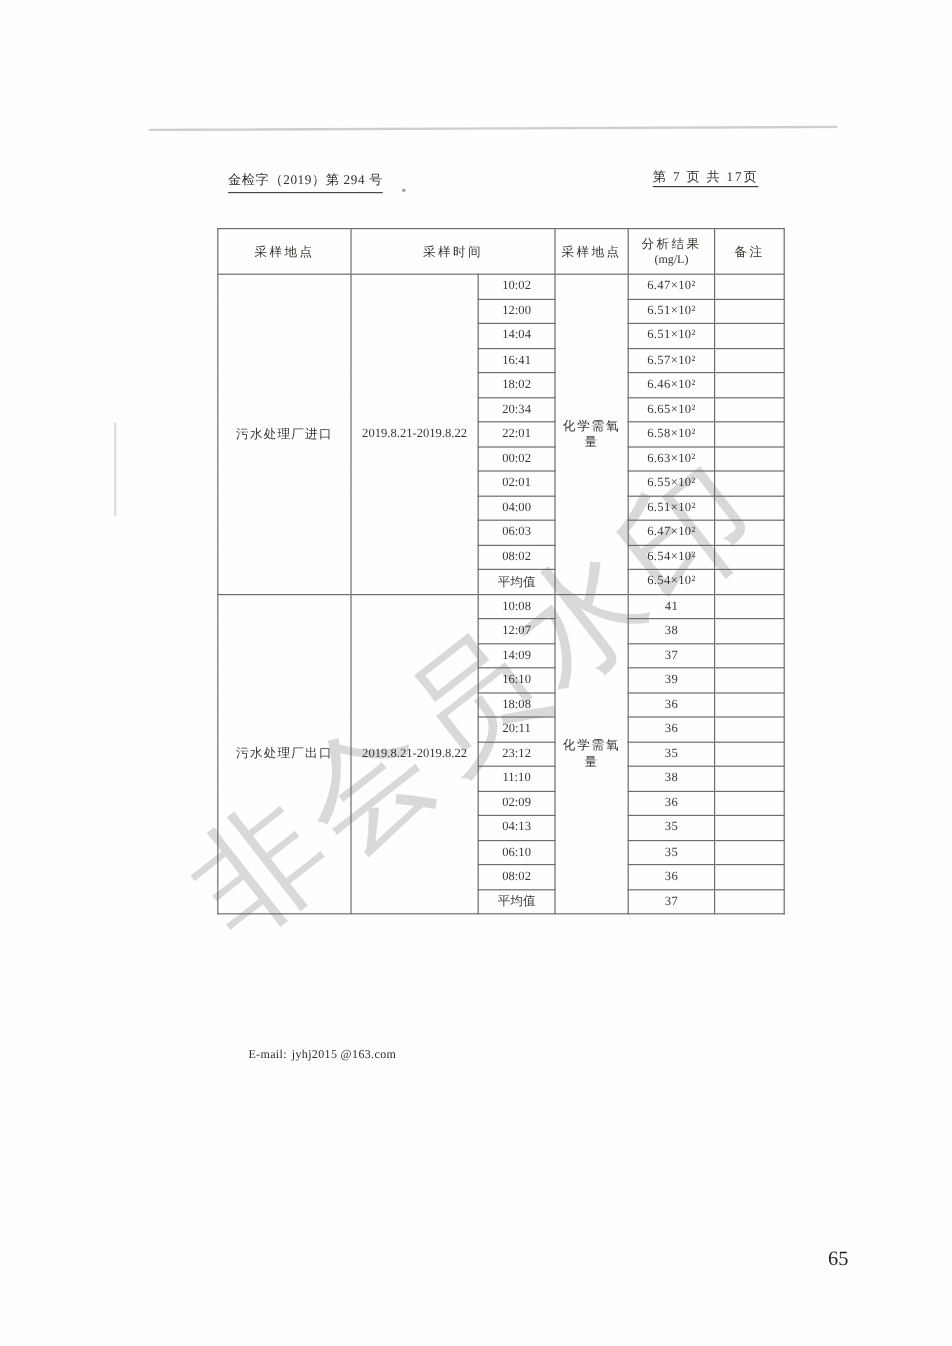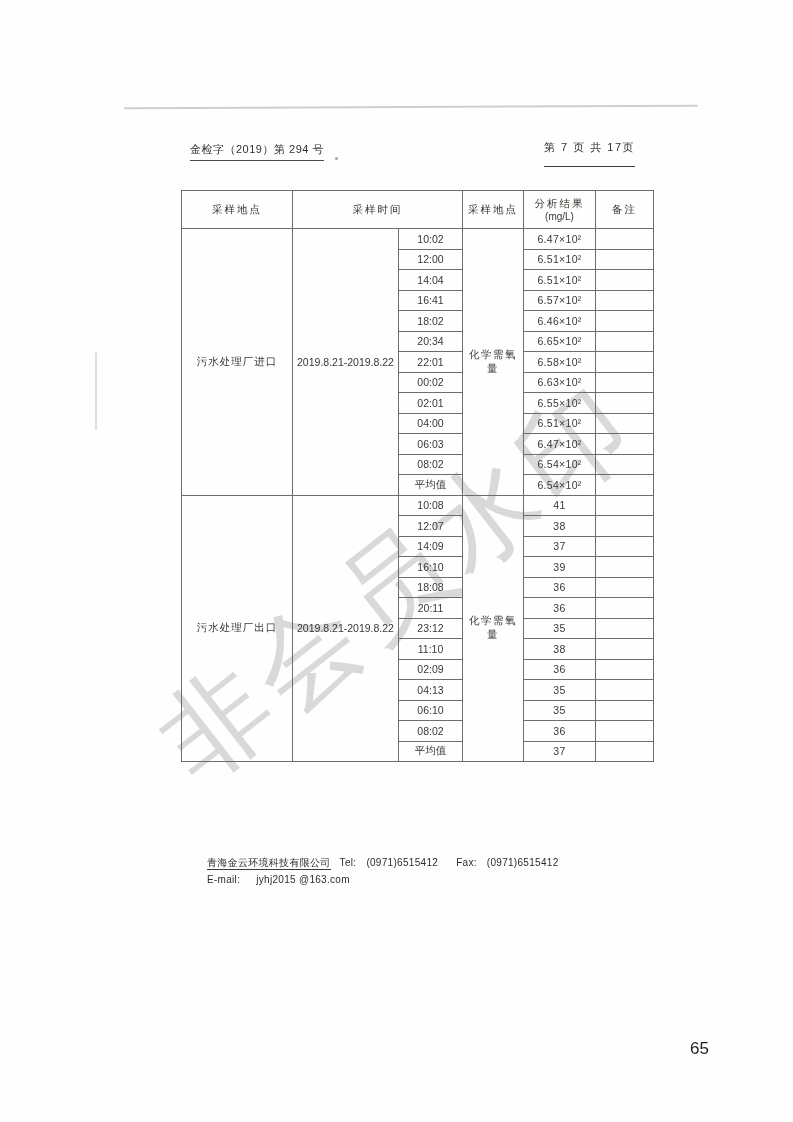--- a/index.html
+++ b/index.html
@@ -2,21 +2,21 @@
 <html><head>
 <meta charset="utf-8">
 <style>
   html, body { margin: 0; padding: 0; background: #ffffff; }
   .page {
     position: relative;
     width: 793px;
     height: 1122px;
     background: #fefefe;
     overflow: hidden;
-    font-family: Liberation Sans, sans-serif;
+    font-family: Liberation Serif, serif;
     color: #3a3a3a;
   }
 
   
   .artifact-topline {
     position: absolute; left: 124px; top: 106px; width: 574px; height: 1.6px;
     background: rgba(130,130,130,0.38); transform: rotate(-0.25deg);
     border-radius: 2px;
   }
   .artifact-dot {
@@ -30,21 +30,21 @@
 
   
   .doc-number {
     position: absolute; left: 190px; top: 142px;
     font-size: 11px; letter-spacing: 0.5px; color: #30302f;
     border-bottom: 1.3px solid #4a4a48; padding-bottom: 3px;
   }
   .page-indicator {
     position: absolute; left: 544px; top: 140px;
     font-size: 11px; letter-spacing: 1.5px; color: #30302f;
-    border-bottom: 1.8px solid #3c3c3a; padding-bottom: 11px;
+    border-bottom: 1.8px solid #3c3c3a; padding-bottom: 0;
   }
 
   
   .watermark {
     position: absolute; left: 398px; top: 583px;
     transform: translate(-50%, -50%) rotate(-38deg);
     font-size: 106px; letter-spacing: 7px; white-space: nowrap;
     color: rgba(167,167,167,0.42);
     z-index: 1; pointer-events: none;
   }
@@ -79,21 +79,21 @@
   .footer-line1 .company {
     border-bottom: 1.2px solid #3a3a38; padding-bottom: 1px; margin-right: 3px;
   }
   .footer-line1 .lbl { margin-left: 6px; }
   .footer-line1 .val { margin-left: 10px; }
   .footer-line1 .fax-lbl { margin-left: 18px; }
   .footer-line2 {
     position: absolute; left: 207px; top: 874px;
     font-size: 10px; color: #2c2c2a; letter-spacing: 0.3px;
   }
-  .footer-line2 .val { margin-left: 16px; text-align: right; }
+  .footer-line2 .val { margin-left: 4px; text-align: right; }
 
   .page-number {
     position: absolute; left: 690px; top: 1039px;
     font-size: 17px; color: #1f1f1f;
   }
 </style>
 </head>
 <body>
 
 <div class="page">
@@ -261,22 +261,19 @@
           <td class="remark-cell"></td>
         </tr>
         <tr>
           <td class="time-cell">平均值</td>
           <td class="result-cell">37</td>
           <td class="remark-cell"></td>
         </tr>
       </tbody>
   </table>
 
-  <div class="footer-line1">
-    <span class="company">青海金云环境科技有限公司</span><span class="lbl">Tel:</span><span class="val">(0971)6515412</span><span class="lbl fax-lbl">Fax:</span><span class="val">(0971)6515412</span>
-  </div>
   <div class="footer-line2">
     <span>E-mail:</span><span class="val">jyhj2015 @163.com</span>
   </div>
 
   <div class="page-number">65</div>
 
 </div>
 
 </body></html>

